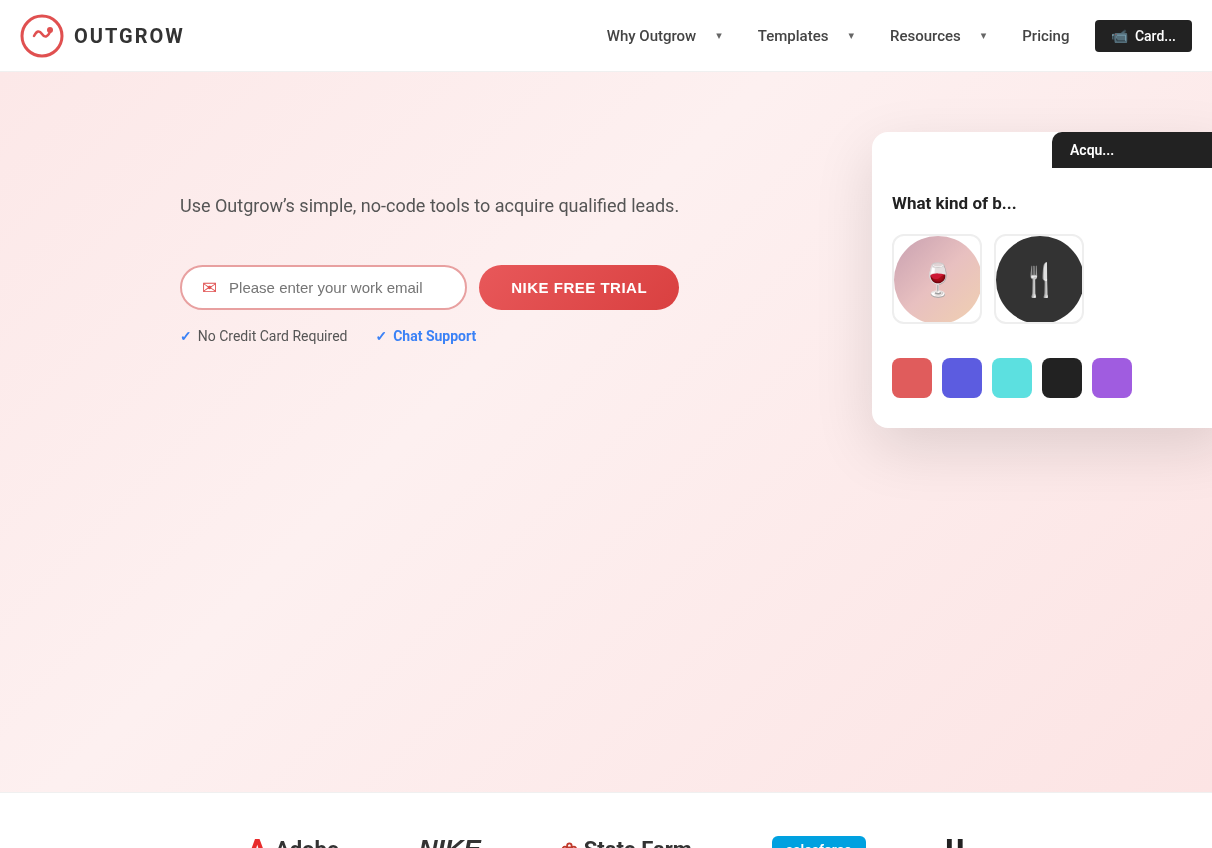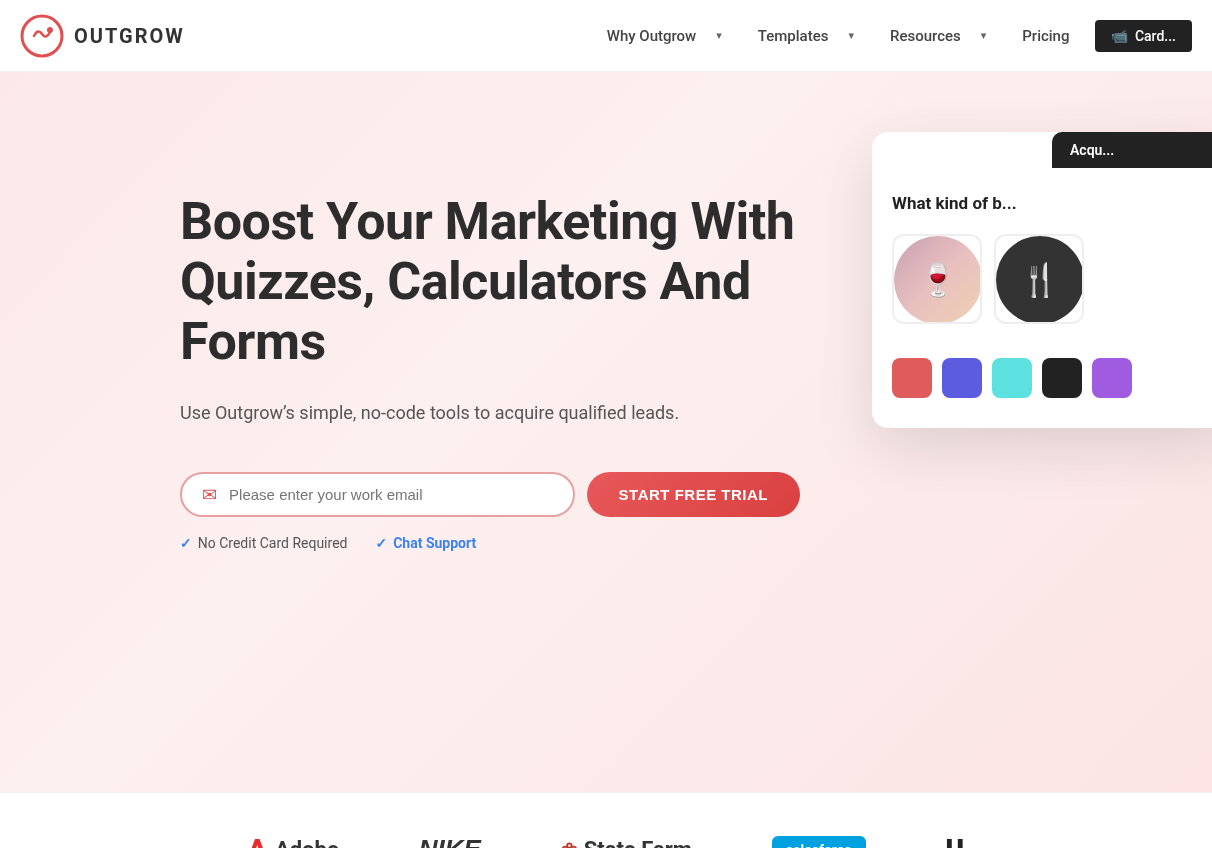--- a/index.html
+++ b/index.html
@@ -336,29 +336,28 @@
     </li>
   </ul>
   <a href="#" class="nav-watch">
     <span class="video-icon">📹</span>
     <span>Card...</span>
   </a>
 </nav>
 
 <section class="hero">
   <div class="hero-content">
-    <h1 class="hero-title">Boost Your Marketing With Quizzes, Calculators And Forms</h1>
     <p class="hero-subtitle">Use Outgrow’s simple, no-code tools to acquire qualified leads.</p>
 
     <div class="email-form">
       <div class="email-input-wrapper">
         <span class="email-icon">✉</span>
         <input type="email" class="email-input" placeholder="Please enter your work email" style="">
       </div>
-      <button class="cta-button">START FREE TRIAL</button>
+      <button class="cta-button">NIKE FREE TRIAL</button>
     </div>
 
     <div class="hero-badges">
       <div class="badge">
         <span class="check">✓</span>
         <span>No Credit Card Required</span>
       </div>
       <div class="badge">
         <span class="check">✓</span>
         <a href="#">Chat Support</a>

